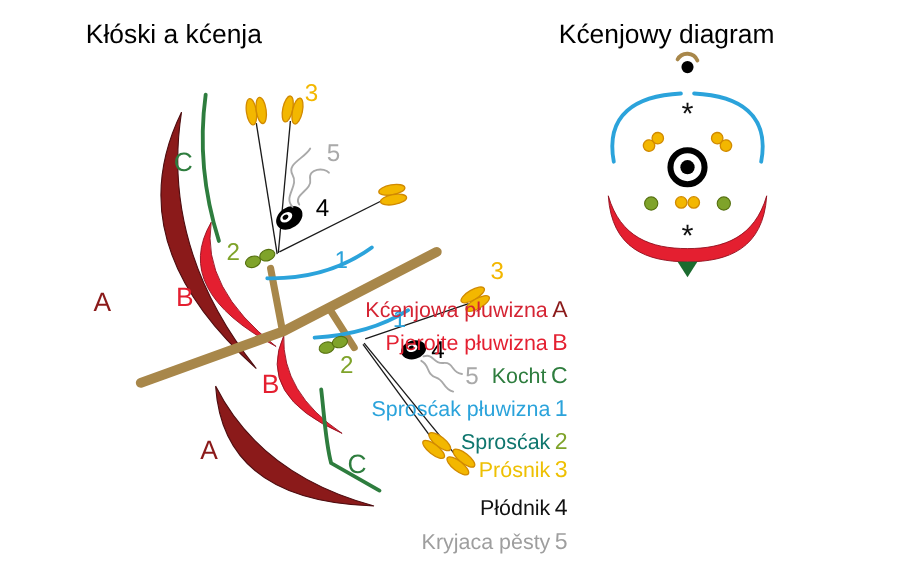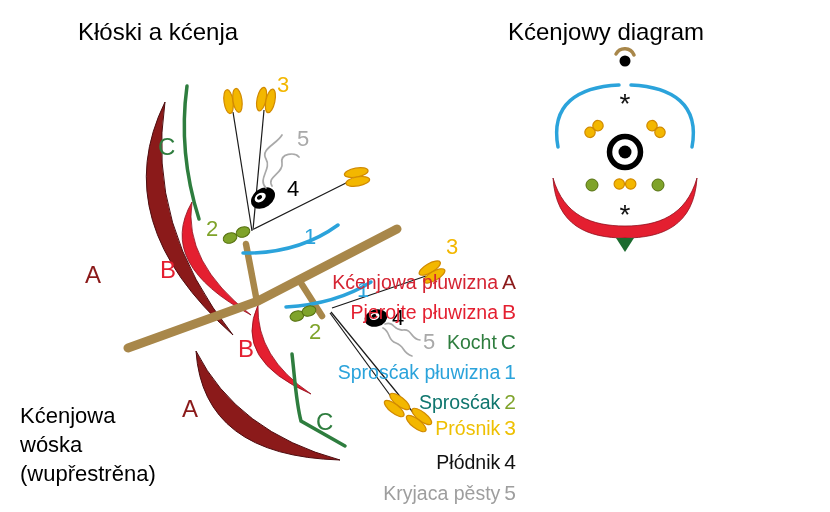--- a/index.html
+++ b/index.html
@@ -211,19 +211,14 @@
   </div>
   <div class="legend-row lr7">
     <span style="color: rgb(17, 17, 17); margin-left: 13px;">Płódnik</span>
     <span class="key" style="color: rgb(17, 17, 17);">4</span>
   </div>
   <div class="legend-row lr8">
     <span style="color: rgb(158, 158, 158);">Kryjaca pěsty</span>
     <span class="key" style="color: rgb(158, 158, 158);">5</span>
   </div>
 
-  <div class="caption">
-    <div>Kćenjowa</div>
-    <div>wóska</div>
-    <div>(wupřestrěna)</div>
-  </div>
 
 </div>
 
 </body></html>

